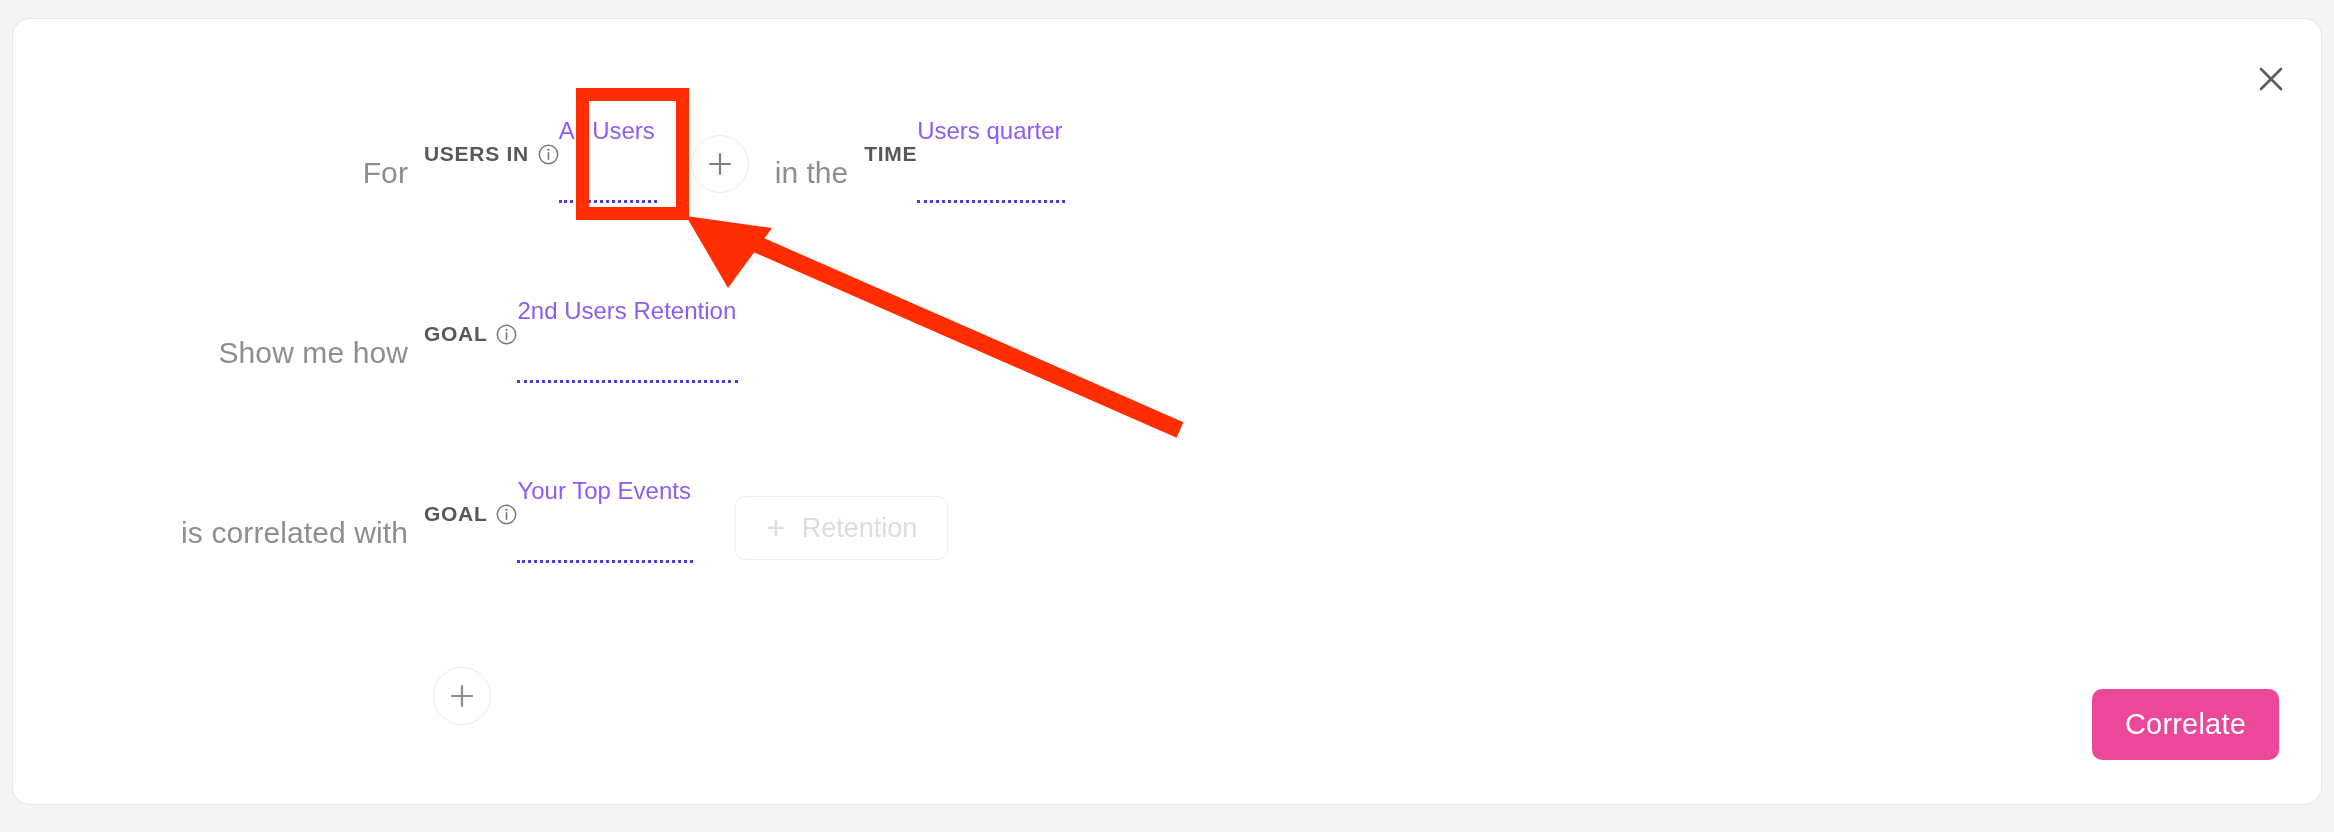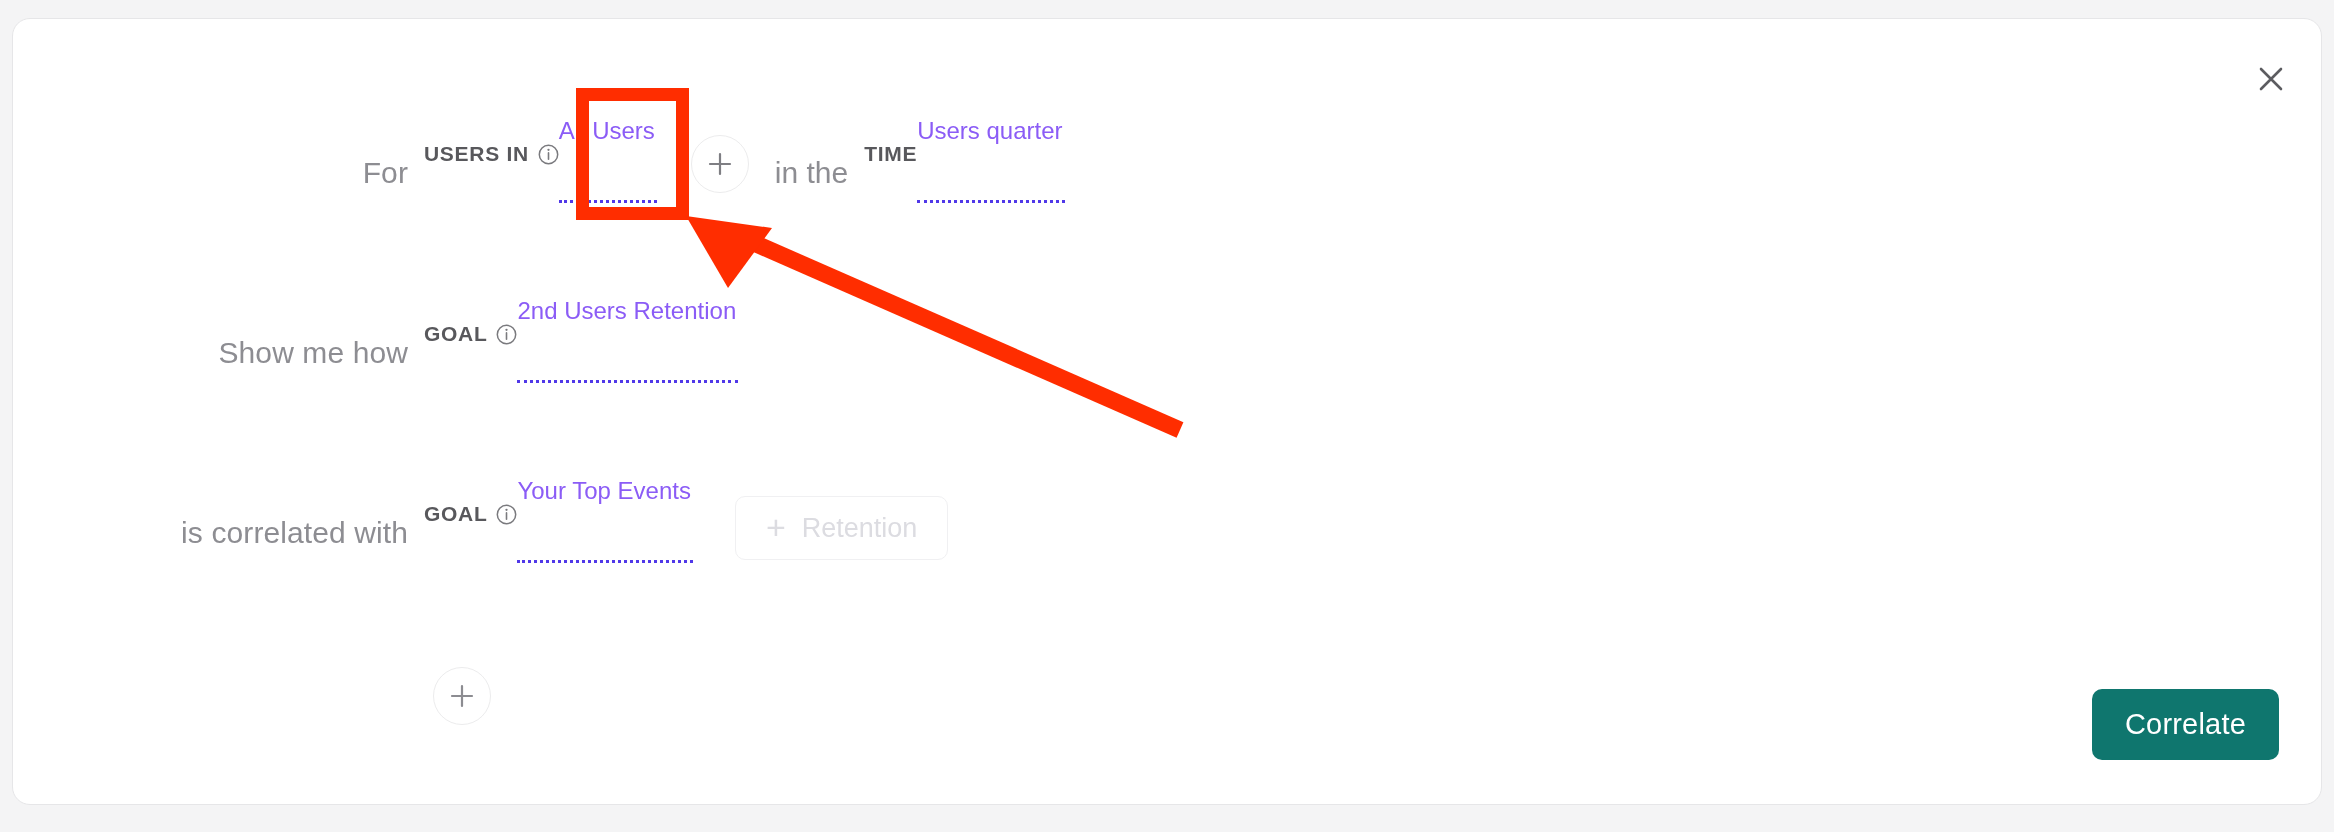--- a/index.html
+++ b/index.html
@@ -191,21 +191,21 @@
     color: #dcdce1;
     font-weight: 300;
     margin-top: -3px;
   }
 
   
   .correlate-btn {
     position: absolute;
     right: 42px;
     bottom: 44px;
-    background: #0f766e;
+    background: #ec4899;
     color: #ffffff;
     border: none;
     border-radius: 10px;
     font-family: "Liberation Sans", sans-serif;
     font-size: 29px;
     padding: 19px 33px;
     cursor: pointer;
     letter-spacing: 0.2px;
   }
 

